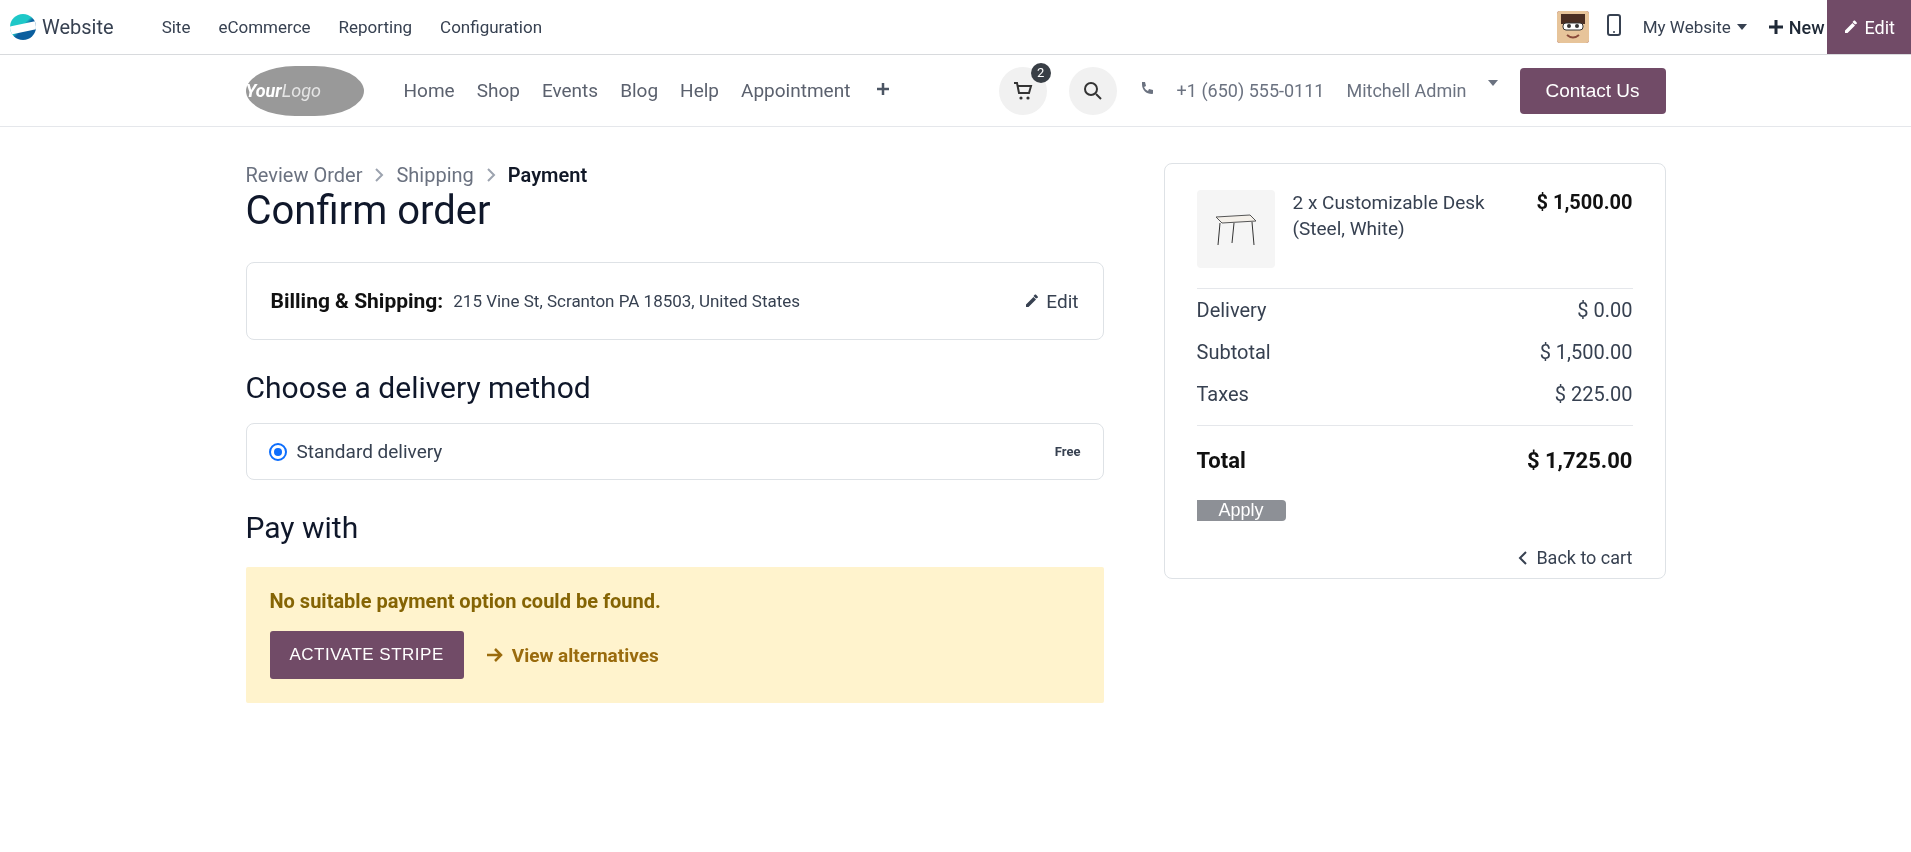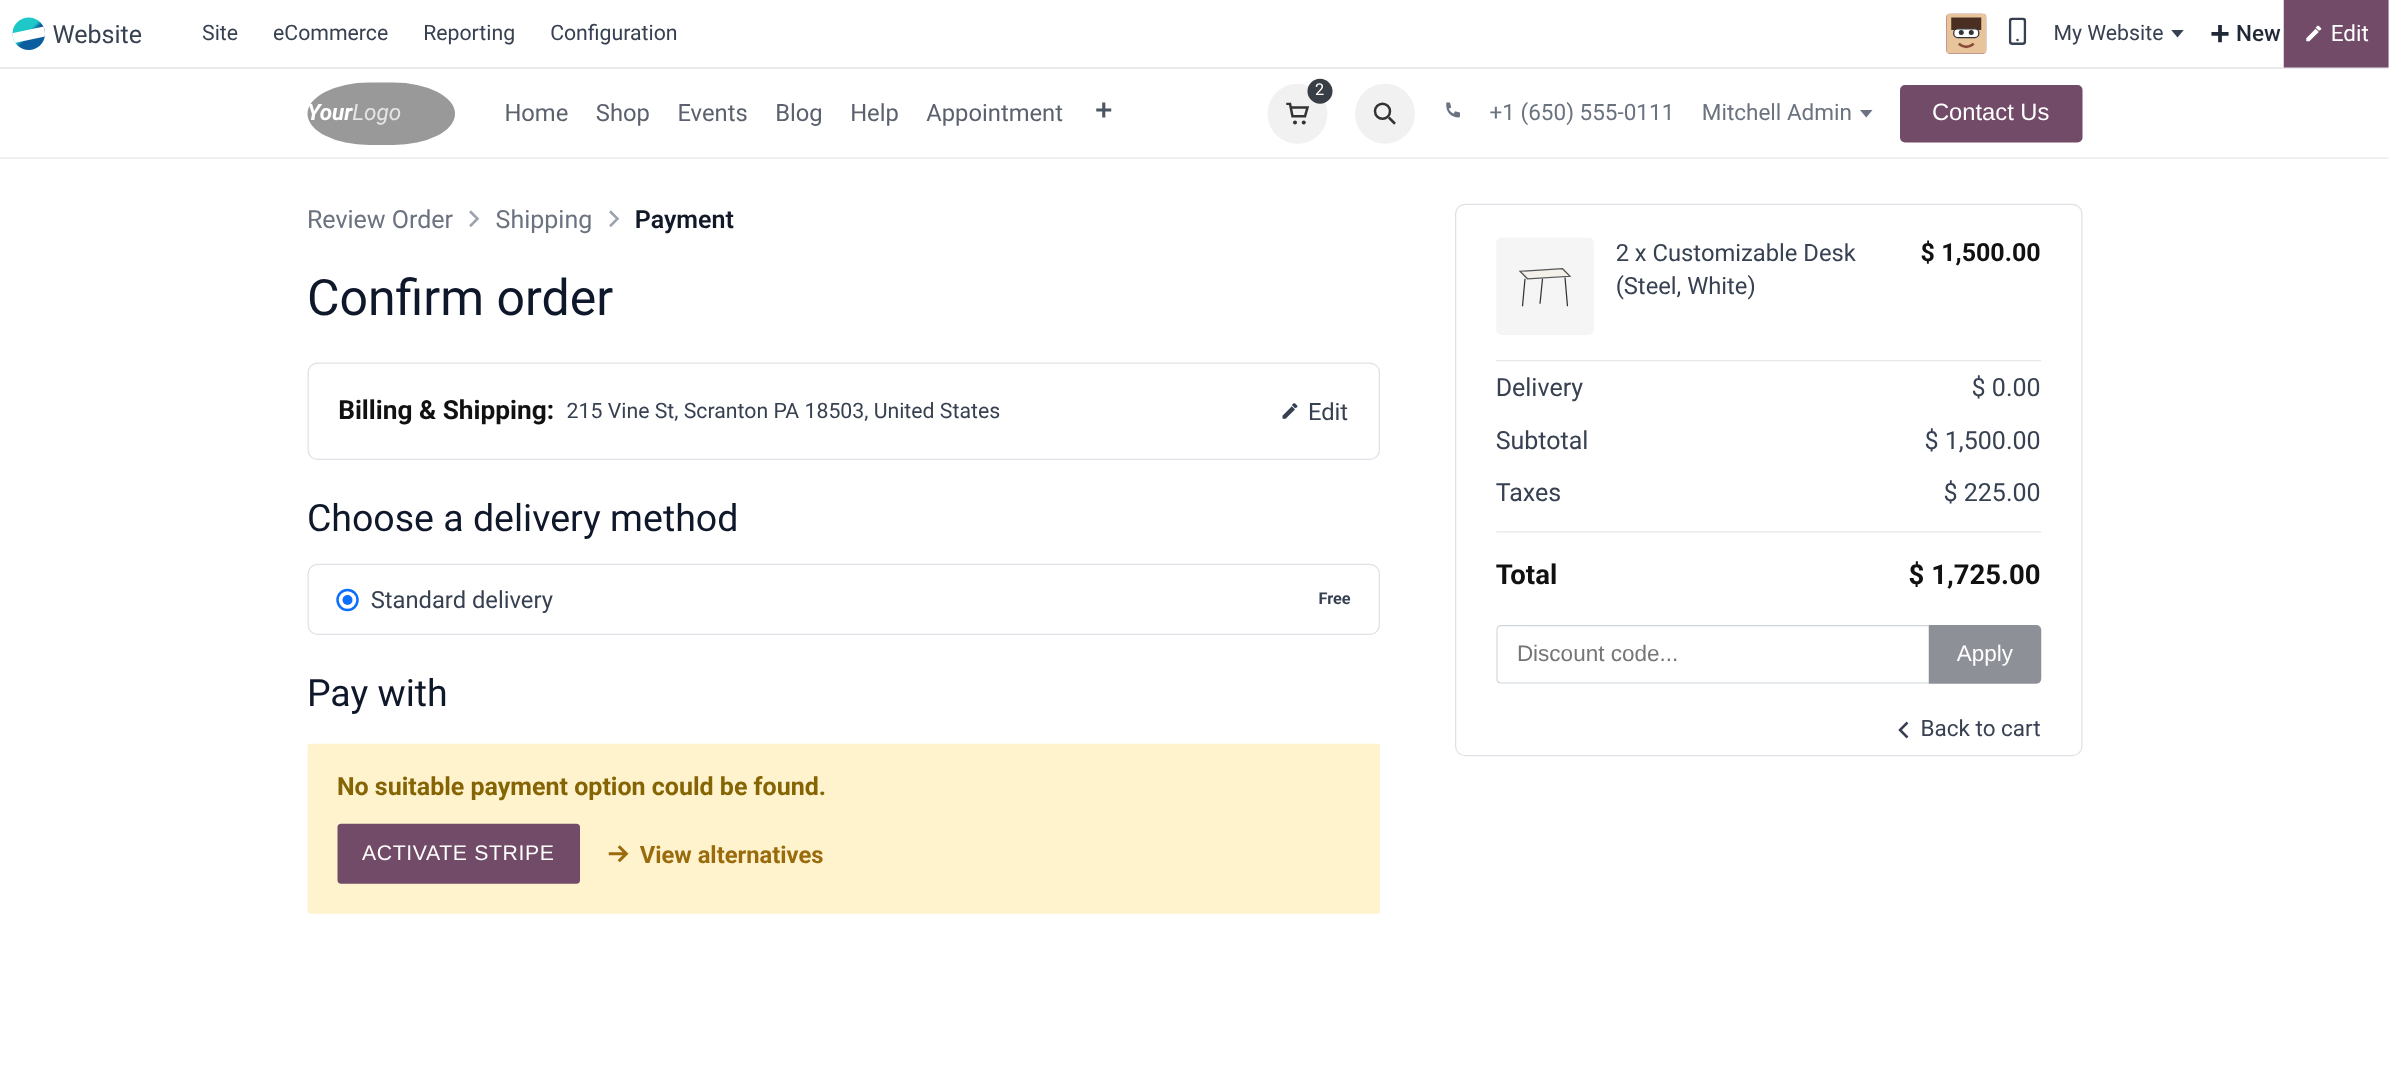--- a/index.html
+++ b/index.html
@@ -28,29 +28,29 @@
     .site-logo span.l1{color:#fff;}
     .site-logo span.l2{color:#e5e5e5; font-weight:400; font-style:italic;}
     .site-nav { display:flex; gap:22px; margin-left:40px; }
     .site-nav a { color:#5b616e; font-size:19px; text-decoration:none; cursor:pointer; }
     .site-nav .plus { color:#4b5563; font-size:18px; cursor:pointer; padding:0 4px; }
     .sitebar-right { margin-left:auto; display:flex; align-items:center; gap:22px; }
     .circle-btn { width:48px; height:48px; border-radius:50%; background:#f1f1f1; display:flex; align-items:center; justify-content:center; color:#333; position:relative; cursor:pointer; }
     .badge { position:absolute; top:-4px; right:-4px; background:#383e45; color:#fff; border-radius:50%; width:20px; height:20px; font-size:13px; display:flex; align-items:center; justify-content:center; }
     .phone-icn{color:#6b7280;}
     .phone-txt { color:#6b7280; font-size:18px; }
-    .user-dd { color:#6b7280; font-size:18px; display:flex; align-items:center; gap:6px; cursor:pointer; }
+    .user-dd { color:#6b7280; font-size:18px; display:flex; align-items:flex-start; gap:21px; cursor:pointer; }
     .contact-btn { background:#714B67; color:#fff; padding:12px 26px; font-size:19px; border-radius:4px; cursor:pointer; border:none; }
 
     
     .page { max-width:1460px; margin:0 auto; padding:36px 20px; display:flex; gap:60px; align-items:flex-start; }
     .main { flex: 1 1 auto; max-width:880px; }
     .aside { width:502px; border:1px solid #dee2e6; border-radius:8px; padding:26px 32px 10px; }
 
-    .breadcrumb { display:flex; align-items:flex-end; gap:12px; font-size:20px; color:#6b7280; margin-bottom:28px; }
+    .breadcrumb { display:flex; align-items:flex-end; gap:12px; font-size:20px; color:#6b7280; }
     .breadcrumb .sep { color:#9ca3af; }
     .breadcrumb .current { color:#111827; font-weight:600; }
     .breadcrumb a{ color:#6b7280; text-decoration:none; cursor:pointer;}
 
     h1 { font-size:40px; font-weight:400; color:#0f172a; margin-bottom:28px; }
     h2 { font-size:30px; font-weight:400; color:#0f172a; margin:30px 0 18px; }
 
     .info-card { border:1px solid #dee2e6; border-radius:8px; padding:26px 24px; display:flex; align-items:center; }
     .info-card .label { font-weight:700; font-size:21px; color:#111; margin-right:10px; }
     .info-card .val { font-size:17px; color:#374151; }
@@ -270,21 +270,20 @@
         <span>Taxes</span>
         <span>$ 225.00</span>
       </div>
       <div class="grand">
         <span>Total</span>
         <span>$ 1,725.00</span>
       </div>
     </div>
 
     <div class="promo">
-      <input type="text" placeholder="Discount code..." style="">
       <button>Apply</button>
     </div>
 
     <div class="back-link">
       <svg width="10" height="14" viewBox="0 0 10 14">
           <path d="M8 1L2 7l6 6" stroke="currentColor" stroke-width="2" fill="none"></path>
         </svg>
       <span>Back to cart</span>
     </div>
   </aside>

